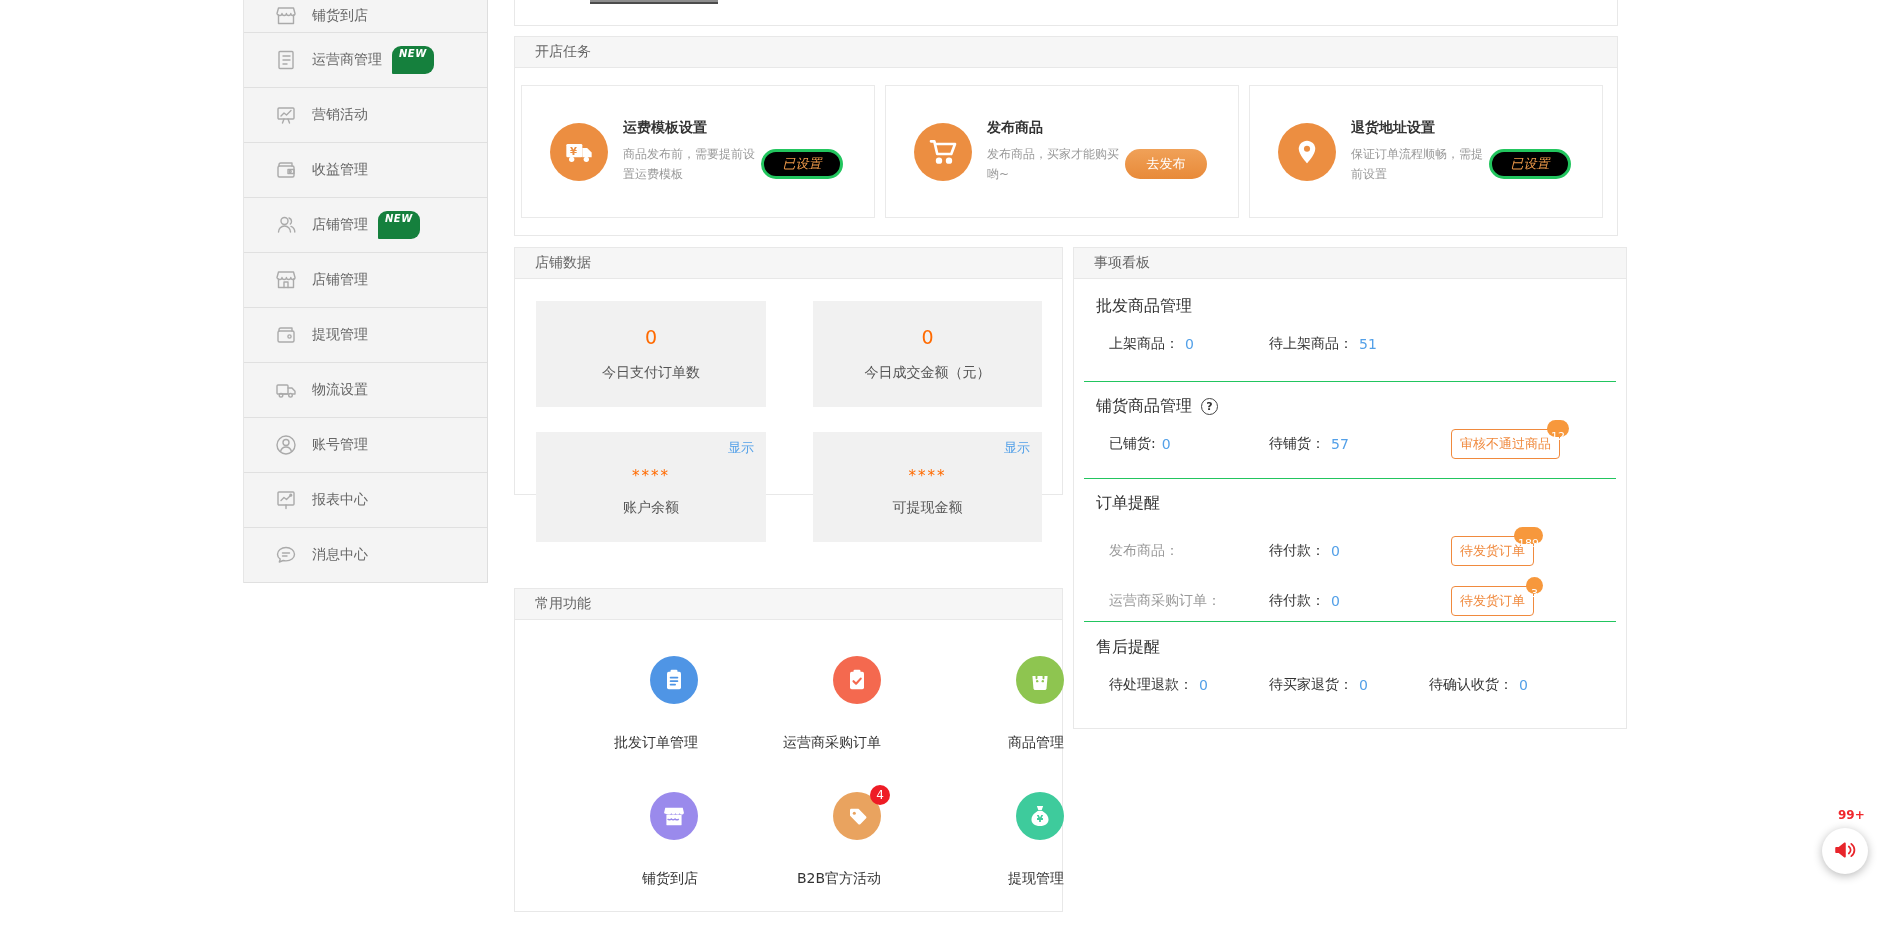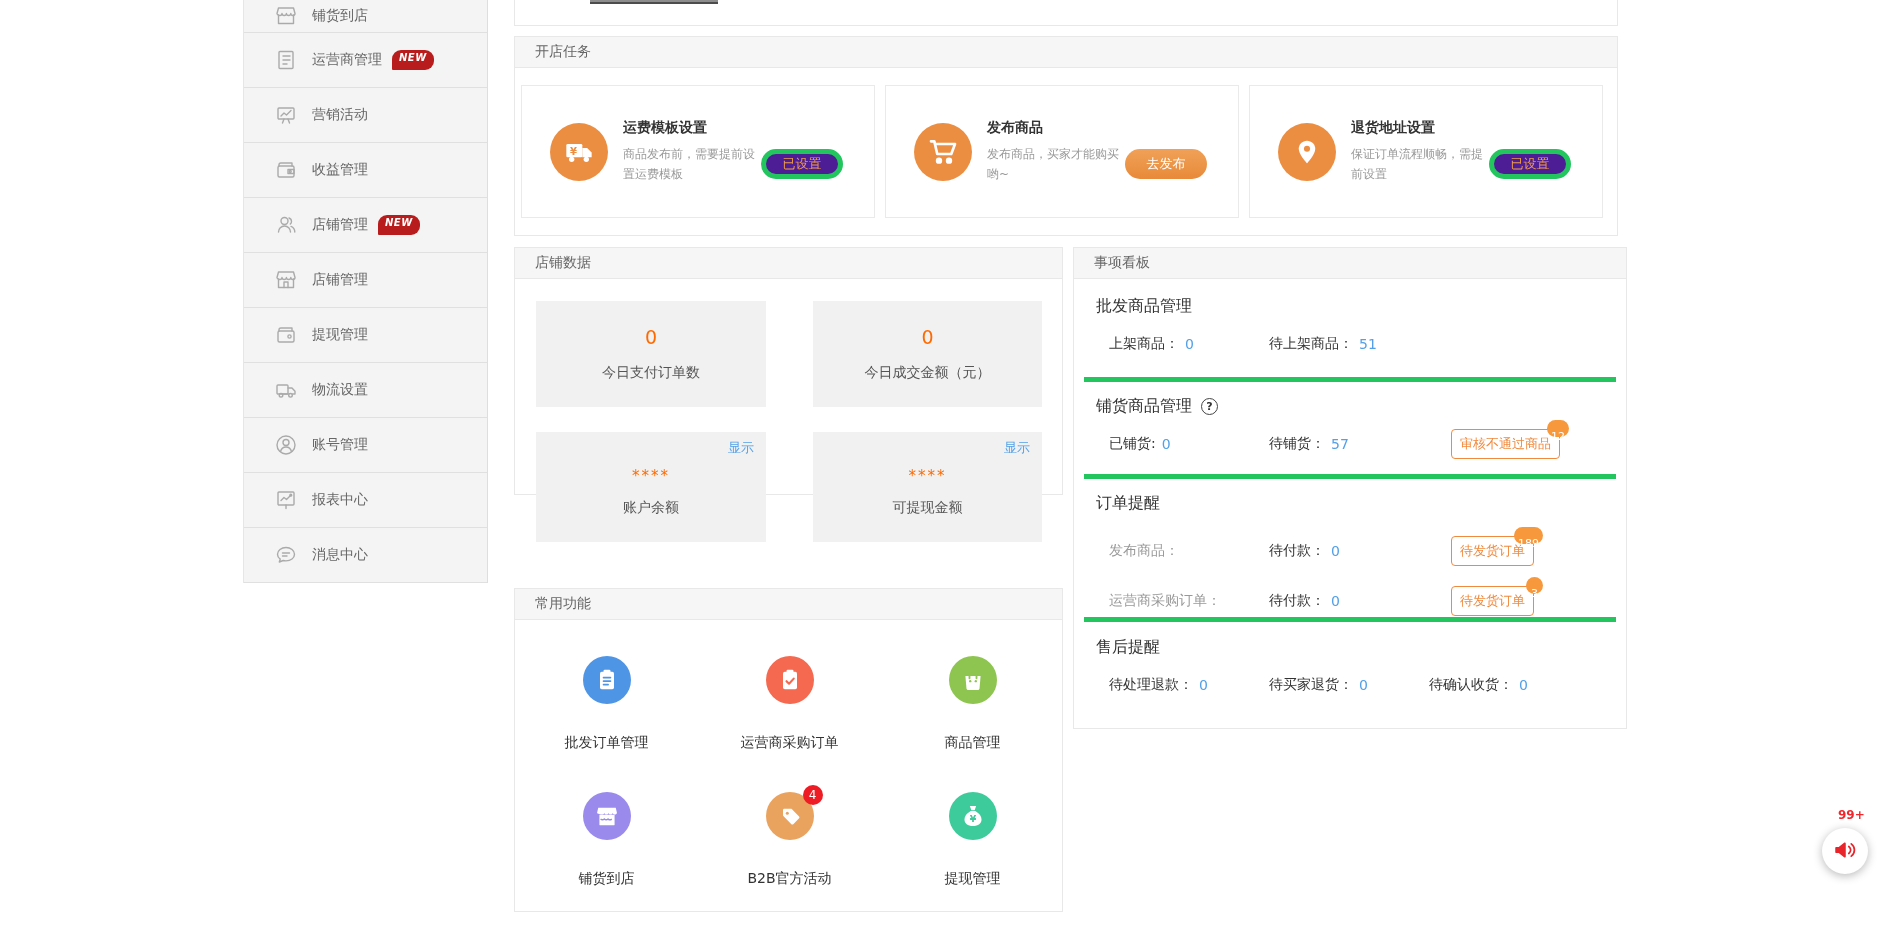--- a/index.html
+++ b/index.html
@@ -11,22 +11,22 @@
   }
 
   
   .sidebar { position:absolute; left:243px; top:0; width:245px; height:583px;
     background:#f4f4f4; border-left:1px solid #e6e6e6; border-right:1px solid #dedede; }
   .side-item { height:55px; display:flex; align-items:center; padding-left:30px;
     border-bottom:1px solid #e0e0e0; font-size:14px; color:#666; cursor:pointer; }
   .side-item.first { height:33px; }
   .side-icon { width:24px; height:24px; margin-right:14px; flex:none; display:flex; align-items:center; justify-content:center; }
   .side-icon svg { width:24px; height:24px; fill:none; stroke:#aaa; stroke-width:1.4; stroke-linecap:round; stroke-linejoin:round; }
-  .new-badge { margin-left:10px; background:#b91c1c; color:#fff; font-size:10px; font-weight:bold;
-    font-style:italic; padding:2px 7px 7px; border-radius:9px 9px 9px 1px; letter-spacing:.5px; }
+  .new-badge { margin-left:10px; background:#15803d; color:#fff; font-size:10px; font-weight:bold;
+    font-style:italic; padding:2px 7px 15px; border-radius:9px 9px 9px 1px; letter-spacing:.5px; }
 
   
   .panel { position:absolute; background:#fff; border:1px solid #e8e8e8; }
   .panel-header { height:31px; background:#f6f6f6; border-bottom:1px solid #e8e8e8;
     display:flex; align-items:center; padding-left:20px; font-size:14px; color:#666; }
 
   
   #top-fragment { position:absolute; left:514px; top:0; width:1104px; height:26px;
     background:#fff; border:1px solid #e8e8e8; border-top:none; }
   .frag-bar { position:absolute; left:75px; top:0; width:128px; height:4px;
@@ -36,50 +36,50 @@
   #tasks { left:514px; top:36px; width:1104px; height:200px; }
   .tasks-body { display:flex; padding:17px 0 0 6px; gap:10px; }
   .task-card { width:354px; height:133px; border:1px solid #eaeaea; display:flex; align-items:center; background:#fff; }
   .task-icon { width:58px; height:58px; border-radius:50%; background:#ec8e41; margin:0 15px 0 28px;
     flex:none; display:flex; align-items:center; justify-content:center; }
   .task-title { font-size:14px; font-weight:bold; color:#333; margin-bottom:7px; }
   .task-row { display:flex; align-items:center; }
   .task-desc { width:134px; font-size:12px; color:#999; line-height:1.7; }
   .task-btn { width:82px; height:30px; border-radius:16px; font-size:13px; margin-left:4px;
     display:flex; align-items:center; justify-content:center; cursor:pointer; flex:none; }
-  .task-btn.outline { border:5px solid #22c55e; color:#ef9a4a; background:#4c1d95; }
+  .task-btn.outline { border:3px solid #22c55e; color:#ef9a4a; background:#000000;font-style:italic; }
   .task-btn.filled { background:linear-gradient(#f0a158,#e88a39); color:#fff; border:none; }
 
   
   #shop { left:514px; top:247px; width:549px; height:248px; }
   .shop-body { padding:22px 21px 0; display:grid; grid-template-columns:230px 229px;
     column-gap:47px; row-gap:25px; }
   .tile { background:#f1f1f1; height:106px; position:relative; display:flex; flex-direction:column;
     align-items:center; justify-content:center; }
   .tile.masked { height:110px; }
   .tile-value { color:#ff6a00; font-size:19px; margin-bottom:16px; }
   .tile-value.stars { font-size:15px; letter-spacing:2px; margin-bottom:14px; margin-top:10px; }
   .tile-label { font-size:14px; color:#555; }
   .show-link { position:absolute; top:7px; right:12px; color:#53a0e8; font-size:13px; cursor:pointer; }
 
   
   #quick { left:514px; top:588px; width:549px; height:324px; }
   .quick-body { display:grid; grid-template-columns:repeat(3,183px); padding-top:36px; }
-  .q-item { display:flex; flex-direction:column; align-items:center; height:136px; cursor:pointer; }
+  .q-item { display:flex; flex-direction:column; align-items:flex-end; height:136px; cursor:pointer; }
   .q-circle { width:48px; height:48px; border-radius:50%; position:relative;
     display:flex; align-items:center; justify-content:center; flex:none; }
   .q-label { margin-top:30px; font-size:14px; color:#333; }
   .q-badge { position:absolute; top:-7px; right:-9px; background:#ee1c25; color:#fff; border-radius:50%;
     width:20px; height:20px; font-size:12px; display:flex; align-items:center; justify-content:center; }
   .c-blue{background:#4f95e5;} .c-red{background:#f4694f;} .c-green{background:#8ec550;}
   .c-purple{background:#9a8aec;} .c-tan{background:#e9a35f;} .c-teal{background:#3ecb9c;}
 
   
   #board { left:1073px; top:247px; width:554px; height:482px; }
-  .b-section { margin:0 10px; border-bottom:5px solid #22c55e; padding:17px 0 0 12px; position:relative; }
+  .b-section { margin:0 10px; border-bottom:1px solid #22c55e; padding:17px 0 0 12px; position:relative; }
   .b-section.s1 { height:103px; }
   .b-section.s2 { height:97px; padding-top:14px; }
   .b-section.s3 { height:143px; padding-top:14px; }
   .b-section.s4 { height:104px; padding-top:15px; border-bottom:none; }
   .b-heading { font-size:16px; color:#333; margin-bottom:12px; display:flex; align-items:center; }
   .b-row { display:flex; align-items:center; margin-left:13px; height:30px; position:relative; font-size:14px; }
   .b-row.tall { height:50px; }
   .b-col { width:160px; display:flex; align-items:center; }
   .b-col.wide { width:160px; }
   .b-label { color:#333; }

